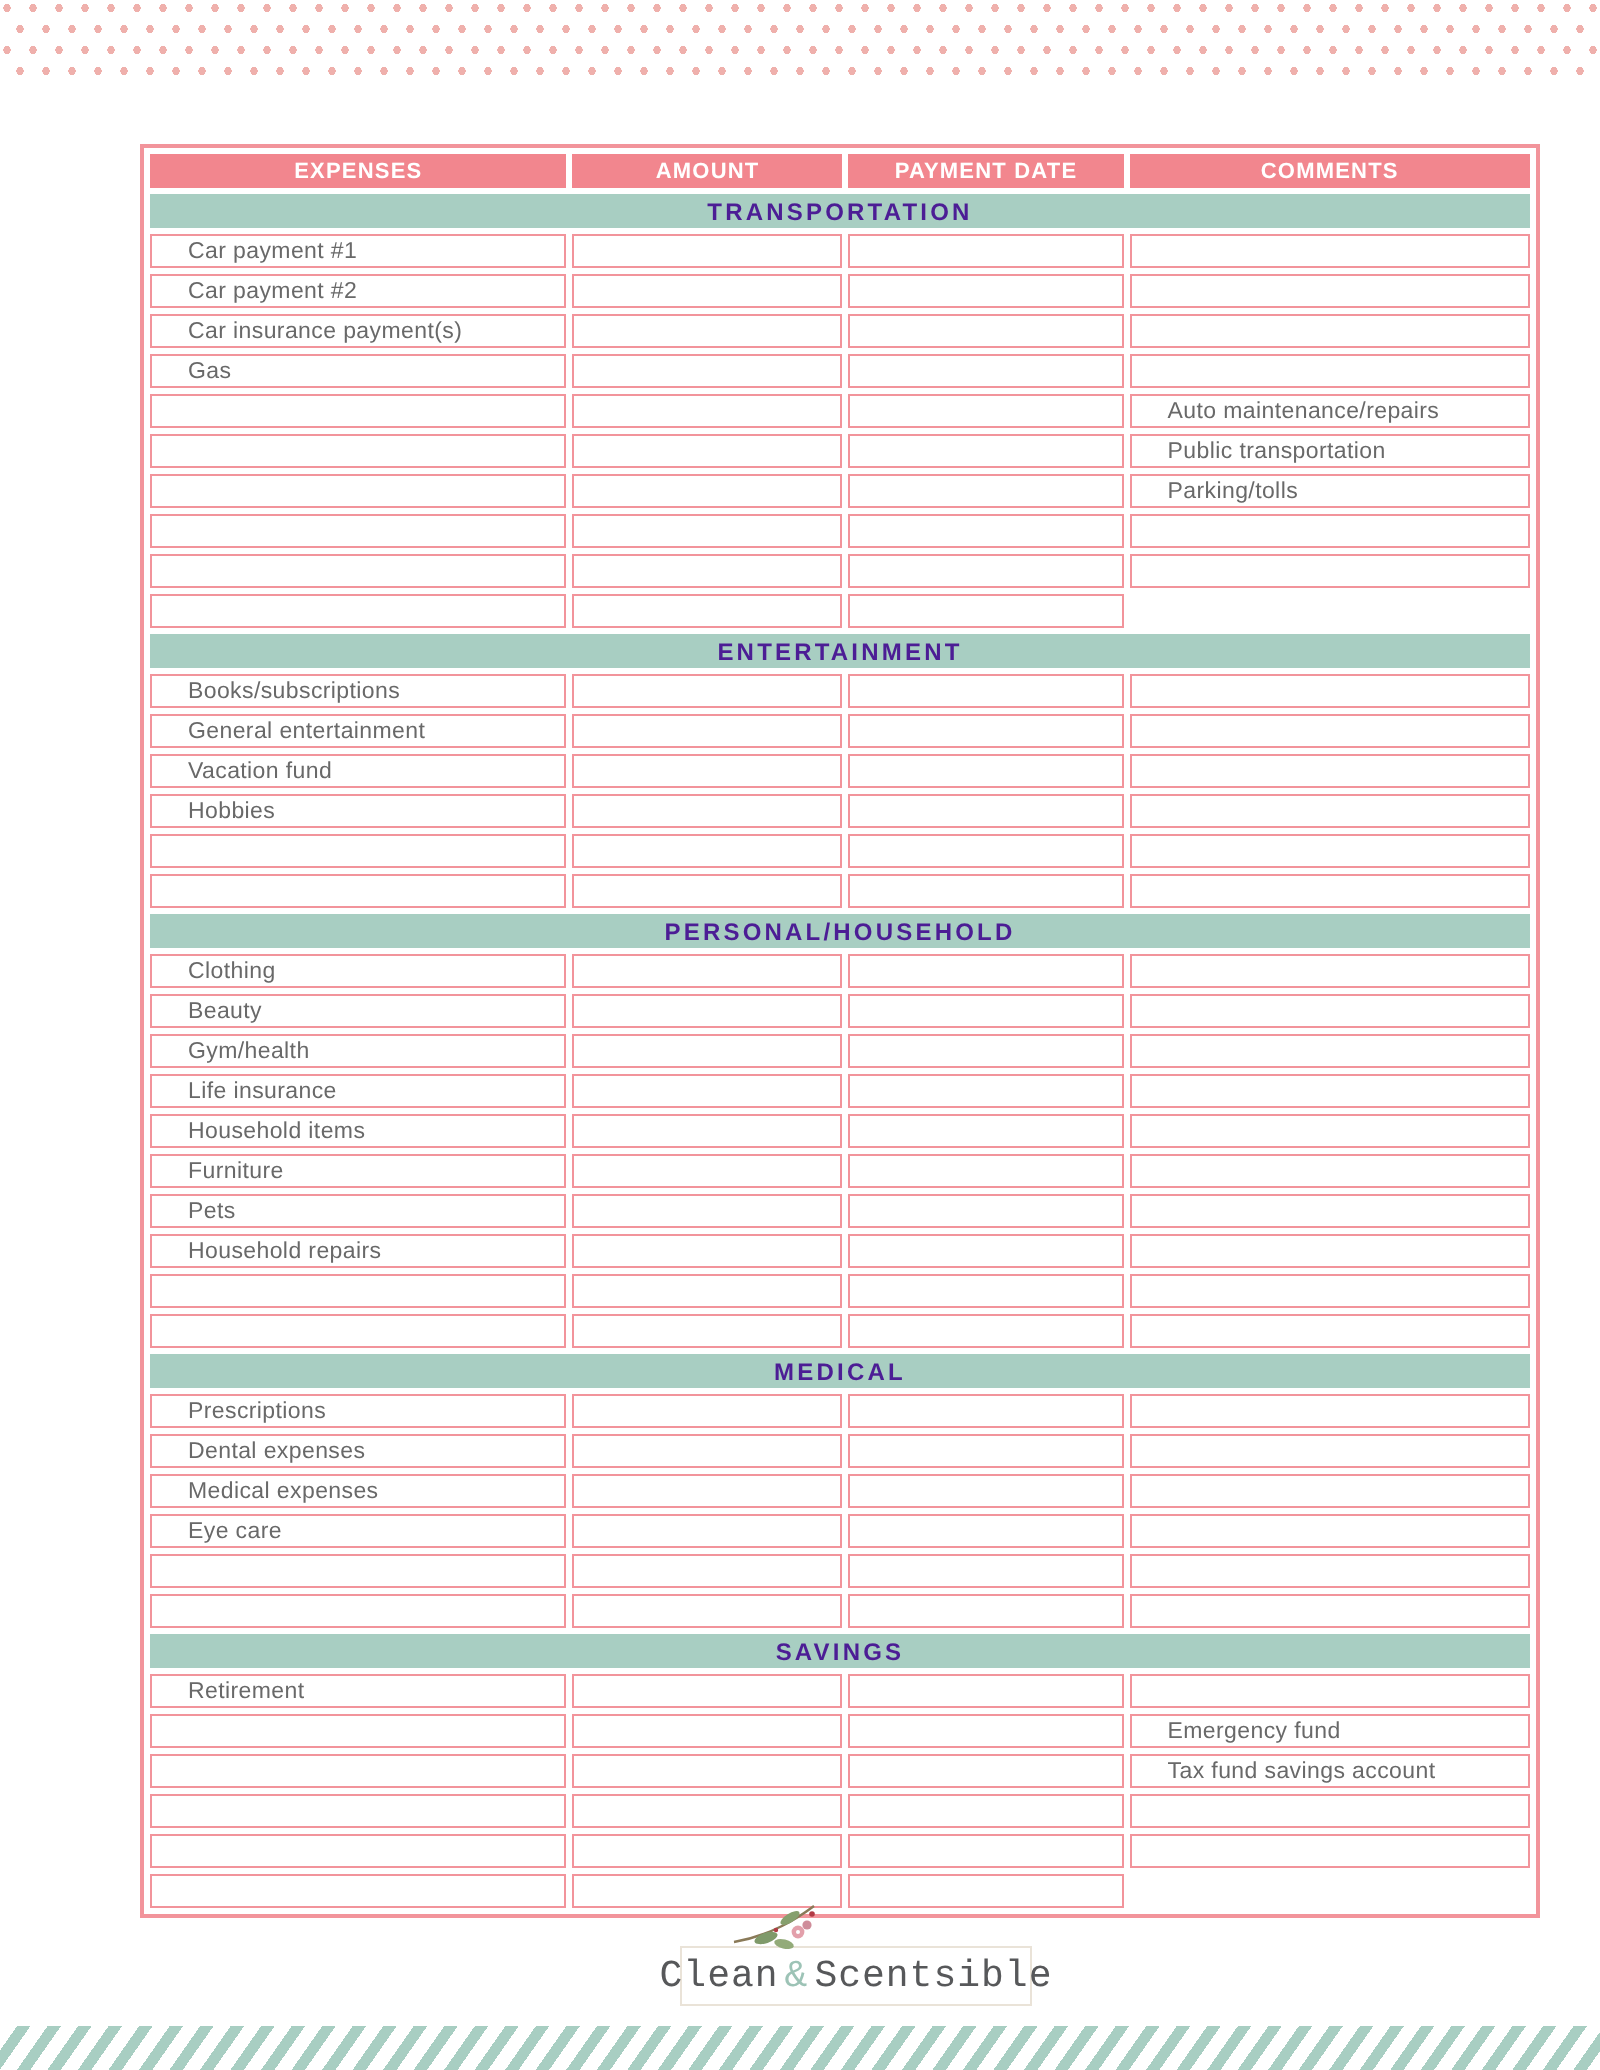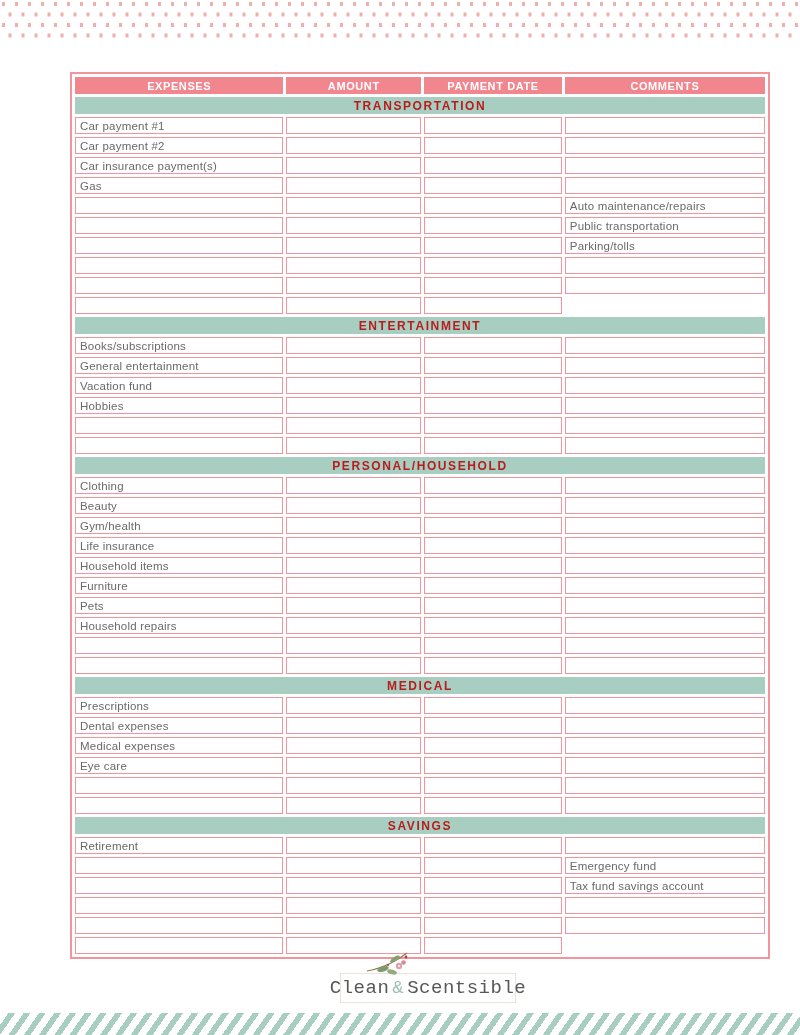--- a/index.html
+++ b/index.html
@@ -42,31 +42,31 @@
   }
   .col-header{
     background:var(--header-pink);
     color:#fff;
     font-size:11px;font-weight:bold;letter-spacing:.6px;
     display:flex;align-items:center;justify-content:center;
   }
   .section-band{
     grid-column:1 / -1;
     background:var(--teal);
-    color:#b91c1c;
+    color:#4c1d95;
     font-size:12px;font-weight:bold;letter-spacing:1.6px;
     display:flex;align-items:center;justify-content:center;
   }
   .cell{
     background:#fff;
     border:1px solid var(--border-pink);
   }
   .label-cell{
     font-size:11.5px;color:var(--label-gray);letter-spacing:.2px;
-    display:flex;align-items:center;padding-left:4px;
+    display:flex;align-items:center;padding-left:18px;
     white-space:nowrap;overflow:hidden;
   }
   
   .brand-wrap{margin-top:14px;display:flex;justify-content:center;font-family:Liberation Mono, monospace;}
   .brand-box{
     position:relative;
     transform:translateX(28px);
     width:176px;height:30px;
     border:1px solid var(--box-tan);
     display:flex;align-items:center;justify-content:center;

